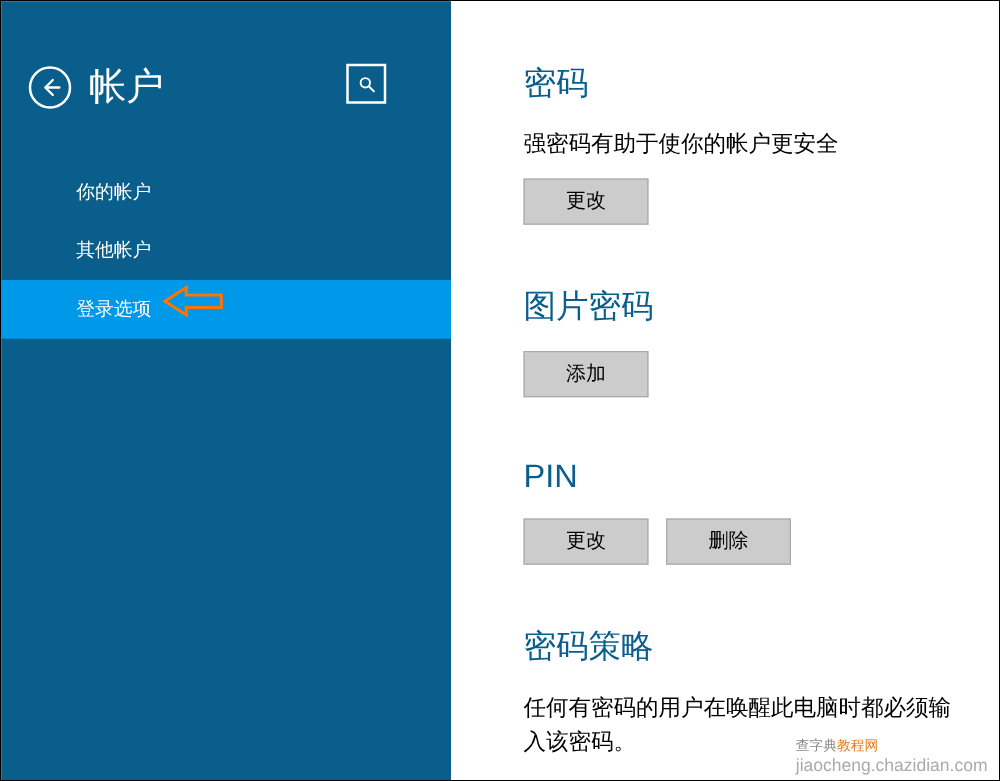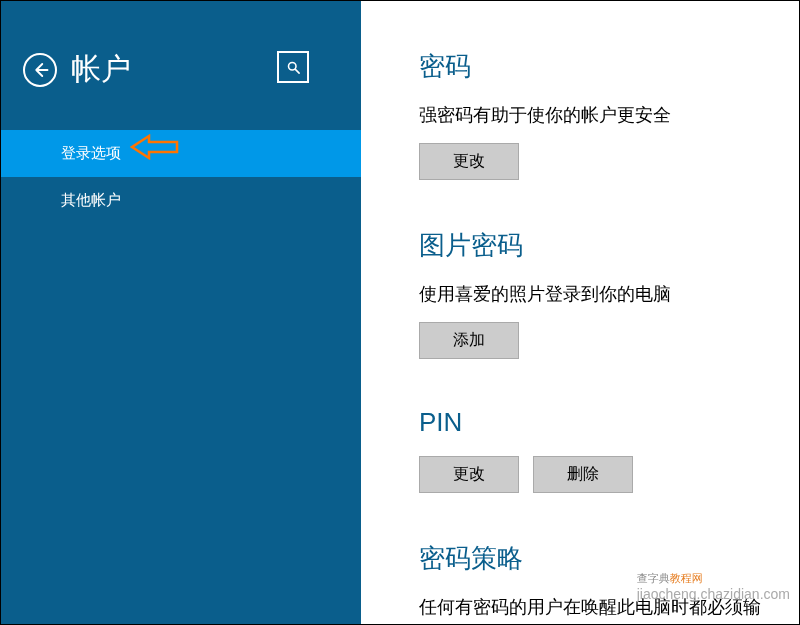--- a/index.html
+++ b/index.html
@@ -124,21 +124,21 @@
     }
     .arrow-annotation {
       position: absolute;
       pointer-events: none;
     }
     .arrow-annotation svg {
       display: block;
     }
     .watermark {
       position: absolute;
-      bottom: 23px;
+      bottom: 5px;
       right: 10px;
       font-size: 11px;
       color: #888;
       pointer-events: none;
     }
     .watermark .orange {
       color: #e67e22;
     }
     .watermark .sub {
       font-size: 14px;
@@ -159,47 +159,49 @@
       </div>
       <div class="page-title">帐户</div>
       <div class="search-button">
         <svg viewBox="0 0 24 24">
           <circle cx="10" cy="10" r="6" stroke="#fff" stroke-width="2.5" fill="none"></circle>
           <line x1="15" y1="15" x2="21" y2="21" stroke="#fff" stroke-width="2.5" stroke-linecap="round"></line>
         </svg>
       </div>
     </div>
     <ul class="nav-list">
+      <li class="nav-item">
+        <span>你的帐户</span>
+      </li>
+      <li class="nav-item">
+        <span>其他帐户</span>
+      </li>
       <li class="nav-item active">
         <span>登录选项</span>
         <div class="arrow-annotation" style="left:128px; top:4px;">
           <svg width="50" height="26" viewBox="0 0 50 26">
             <path d="M48 8 L20 8 L20 2 L3 13 L20 24 L20 18 L48 18 Z" fill="none" stroke="#ff7400" stroke-width="2.5" stroke-linejoin="miter"></path>
           </svg>
         </div>
       </li>
-      <li class="nav-item">
-        <span>其他帐户</span>
-      </li>
     </ul>
   </div>
 
   <div class="content">
 
     <div class="section">
       <div class="section-title">密码</div>
       <div class="section-desc">强密码有助于使你的帐户更安全</div>
       <div class="btn-row">
         <button class="btn">更改</button>
       </div>
     </div>
 
     <div class="section">
       <div class="section-title">图片密码</div>
-      <div class="section-desc">使用喜爱的照片登录到你的电脑</div>
       <div class="btn-row">
         <button class="btn">添加</button>
       </div>
     </div>
 
     <div class="section">
       <div class="section-title">PIN</div>
       <div class="btn-row">
         <button class="btn">更改</button>
         <button class="btn">删除</button>

